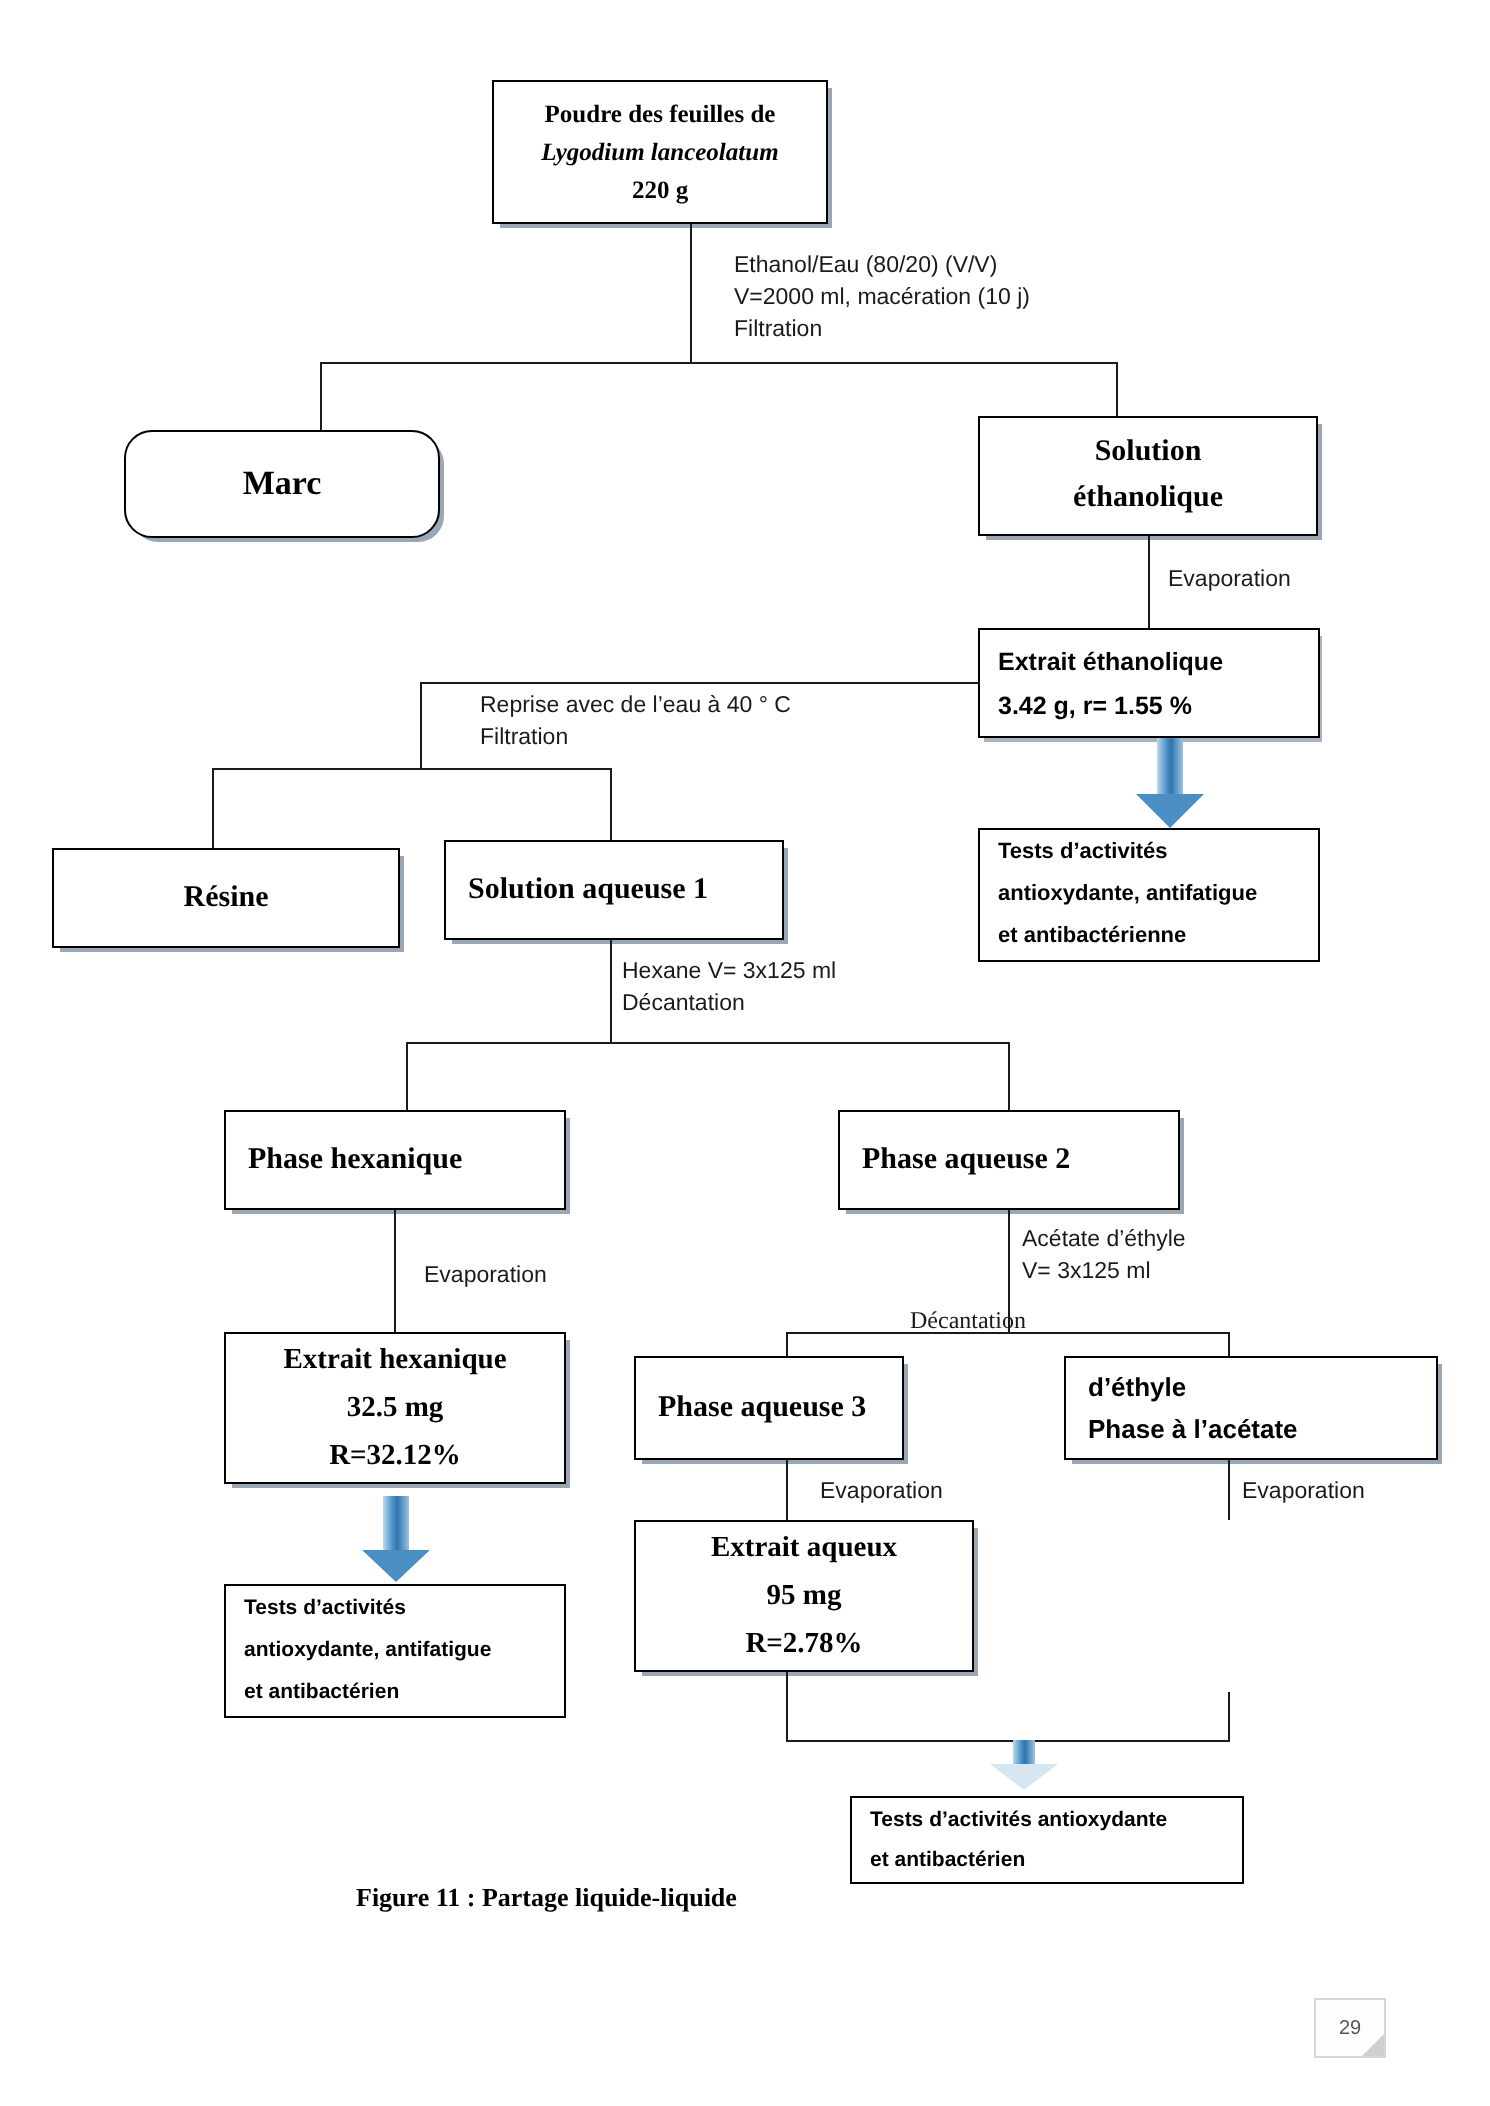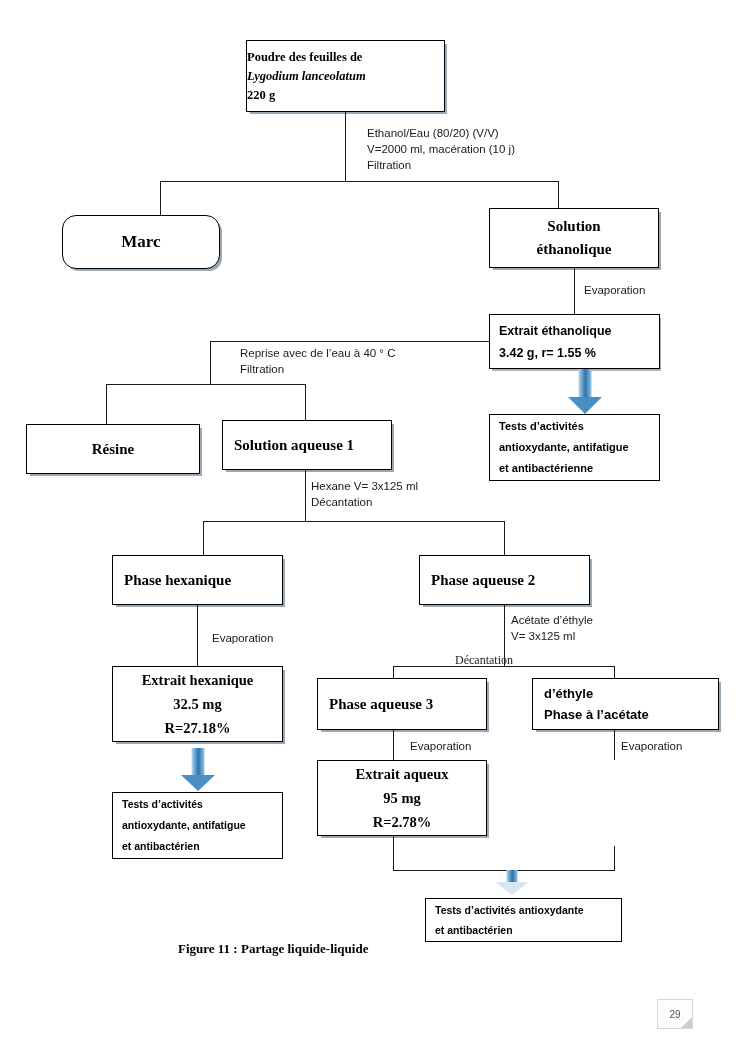--- a/index.html
+++ b/index.html
@@ -49,21 +49,21 @@
            display:flex;align-items:center;justify-content:center;
            font-family:"Liberation Sans",sans-serif;font-size:10px;color:#555;}
   #pagecurl{position:absolute;right:0;bottom:0;width:0;height:0;
             border-left:11px solid transparent;border-bottom:11px solid #cfcfcf;}
 </style>
 </head>
 <body>
 
 <div id="sheet">
 
-  <div class="box shadow c col serif" style="left:246px;top:40px;width:199px;height:72px;font-size:12.5px;line-height:19px;align-items:flex-start;">
+  <div class="box shadow c col serif" style="left:246px;top:40px;width:168px;height:72px;font-size:12.5px;line-height:19px;align-items:center;">
     <div style="text-align:center;">Poudre des feuilles de</div>
     <div style="text-align:center;font-style:italic;">Lygodium lanceolatum</div>
     <div style="text-align:center;">220 g</div>
   </div>
 
   <div class="ln vl" style="left:345px;top:112px;height:70px;"></div>
 
   <div class="ln hl" style="left:160px;top:181px;width:399px;"></div>
   <div class="ln vl" style="left:160px;top:181px;height:34px;"></div>
   <div class="ln vl" style="left:558px;top:181px;height:27px;"></div>
@@ -132,21 +132,21 @@
   <div class="box shadow l serif" style="left:419px;top:555px;width:171px;height:50px;font-size:15px;padding-left:11px;">
     <span>Phase aqueuse 2</span>
   </div>
 
   <div class="ln vl" style="left:197px;top:605px;height:61px;"></div>
   <div class="ann" style="left:212px;top:630px;">Evaporation</div>
 
   <div class="box shadow c col serif" style="left:112px;top:666px;width:171px;height:76px;font-size:14.5px;line-height:24px;align-items:center;">
     <div style="text-align:center;">Extrait hexanique</div>
     <div style="text-align:center;">32.5 mg</div>
-    <div style="text-align:center;">R=27.18%</div>
+    <div style="text-align:center;">R=32.12%</div>
   </div>
 
   <div class="arrow" style="left:181px;top:748px;width:34px;height:44px;">
     <div class="shaft" style="top:0;width:13px;height:30px;"></div>
     <div class="head" style="top:27px;width:0;height:0;border-left:17px solid transparent;border-right:17px solid transparent;border-top:16px solid #4a8fc4;"></div>
   </div>
 
   <div class="box col sans" style="left:112px;top:792px;width:171px;height:67px;font-size:10.5px;line-height:21px;padding-left:9px;border-width:1.2px;">
     <div>Tests d’activités</div>
     <div>antioxydante, antifatigue</div>
@@ -155,21 +155,21 @@
 
   <div class="ln vl" style="left:504px;top:605px;height:62px;"></div>
   <div class="ann" style="left:511px;top:612px;width:200px;">Acétate d’éthyle
 V= 3x125 ml</div>
 
   <div class="ln hl" style="left:393px;top:666px;width:222px;"></div>
   <div class="ln vl" style="left:393px;top:666px;height:12px;"></div>
   <div class="ln vl" style="left:614px;top:666px;height:12px;"></div>
   <div class="ann-serif" style="left:455px;top:653px;">Décantation</div>
 
-  <div class="box shadow l serif" style="left:317px;top:678px;width:170px;height:52px;font-size:15px;padding-left:11px;">
+  <div class="box shadow l serif" style="left:317px;top:678px;width:135px;height:52px;font-size:15px;padding-left:11px;">
     <span>Phase aqueuse 3</span>
   </div>
 
   <div class="box shadow col sans" style="left:532px;top:678px;width:187px;height:52px;font-size:13px;line-height:21px;padding-left:11px;">
     <div>d’éthyle</div>
     <div>Phase à l’acétate</div>
   </div>
 
   <div class="ln vl" style="left:393px;top:730px;height:30px;"></div>
   <div class="ann" style="left:410px;top:738px;">Evaporation</div>

